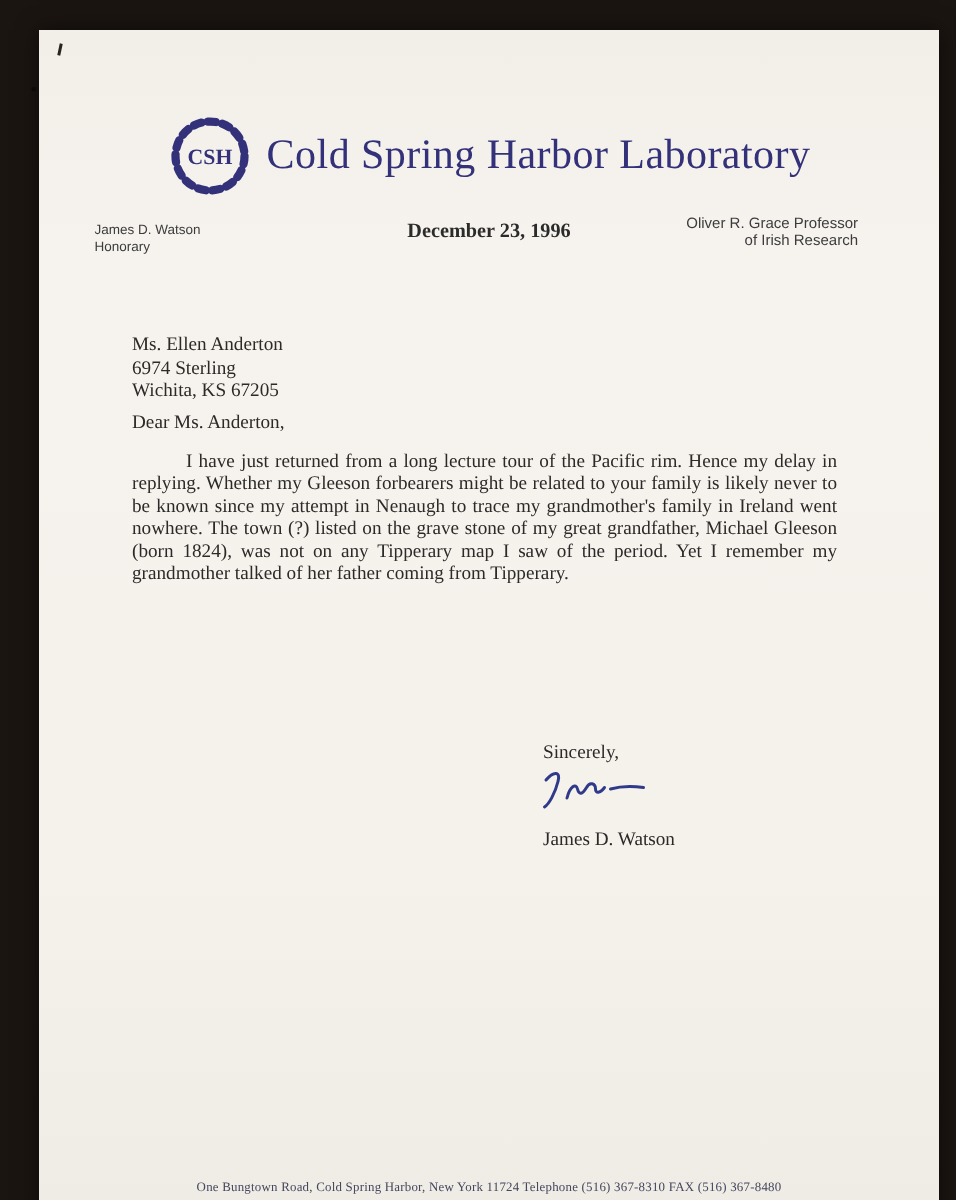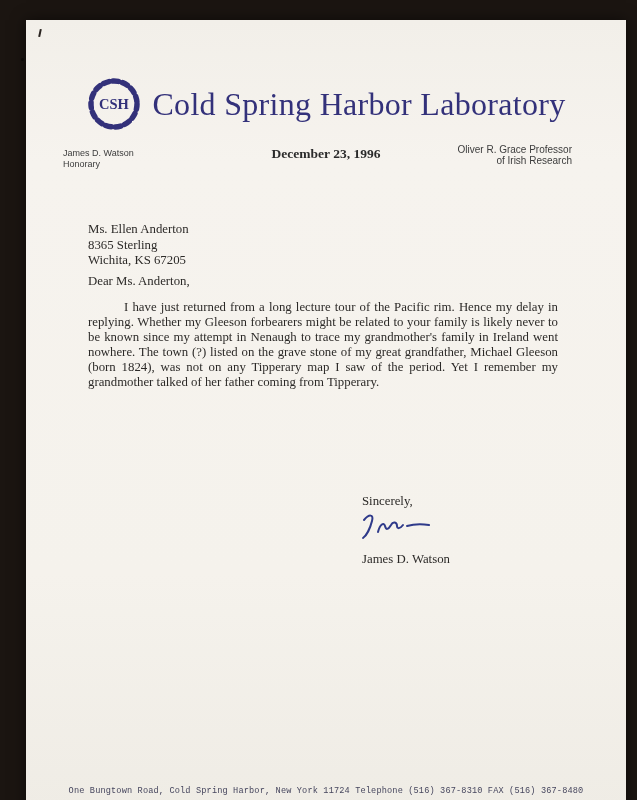--- a/index.html
+++ b/index.html
@@ -16,21 +16,21 @@
   }
   .scan-mark1{position:absolute;left:13px;top:9px;width:2px;height:8px;background:#2a2420;transform:rotate(12deg);}
   .scan-mark2{position:absolute;left:-5px;top:38px;width:3px;height:3px;border-radius:50%;background:#0c0a08;}
 
   .letterhead-row{
     position:absolute;left:0;right:0;top:56px;
     display:flex;align-items:center;justify-content:center;gap:10px;
   }
   .org-title{
     font-family:"Liberation Serif", serif;
-    font-size:32px;color:#33317a;letter-spacing:.3px;white-space:nowrap;
+    font-size:28px;color:#33317a;letter-spacing:.3px;white-space:nowrap;
   }
   .info-row{position:absolute;left:0;right:0;top:122px;height:34px;}
   .sender-block{
     position:absolute;left:37px;top:6px;
     font-family:"Liberation Sans", sans-serif;font-size:9px;line-height:11px;color:#3c3c3c;
   }
   .date-line{
     position:absolute;left:0;right:0;top:4px;text-align:center;
     font-size:13.5px;font-weight:bold;color:#2b2b2b;
   }
@@ -45,21 +45,21 @@
   .letter-body{position:absolute;left:62px;top:278px;width:470px;}
   .letter-body p{
     margin:2px 0 14px 0;text-indent:36px;text-align:justify;line-height:15px;
   }
   .closing{position:absolute;left:336px;top:474px;}
   .signature{position:absolute;left:330px;top:492px;}
   .typed-name{position:absolute;left:336px;top:532px;}
 
   .footer{
     position:absolute;left:0;right:0;top:766px;text-align:center;
-    font-family:Liberation Mono, monospace;font-size:8.6px;color:#46465e;letter-spacing:.15px;
+    font-family:Liberation Serif, serif;font-size:8.6px;color:#46465e;letter-spacing:.15px;
   }
 </style>
 </head>
 <body>
 
 <div class="paper">
 
   <div class="scan-mark1"></div>
   <div class="scan-mark2"></div>
 
@@ -78,21 +78,21 @@
     </div>
     <div class="date-line">December 23, 1996</div>
     <div class="prof-block">
       <div>Oliver R. Grace Professor</div>
       <div>of Irish Research</div>
     </div>
   </div>
 
   <div class="recipient body-text">
     <div>Ms. Ellen Anderton</div>
-    <div>8365 Sterling</div>
+    <div>6974 Sterling</div>
     <div>Wichita, KS 67205</div>
   </div>
 
   <div class="salutation body-text">Dear Ms. Anderton,</div>
 
   <div class="letter-body body-text">
     <p>I have just returned from a long lecture tour of the Pacific rim.  Hence my delay in replying.  Whether my Gleeson forbearers might be related to your family is likely never to be known since my attempt in Nenaugh to trace my grandmother's family in Ireland went nowhere.  The town (?) listed on the grave stone of my great grandfather, Michael Gleeson (born 1824), was not on any Tipperary map I saw of the period.  Yet I remember my grandmother talked of her father coming from Tipperary.</p>
   </div>
 
   <div class="closing body-text">Sincerely,</div>

